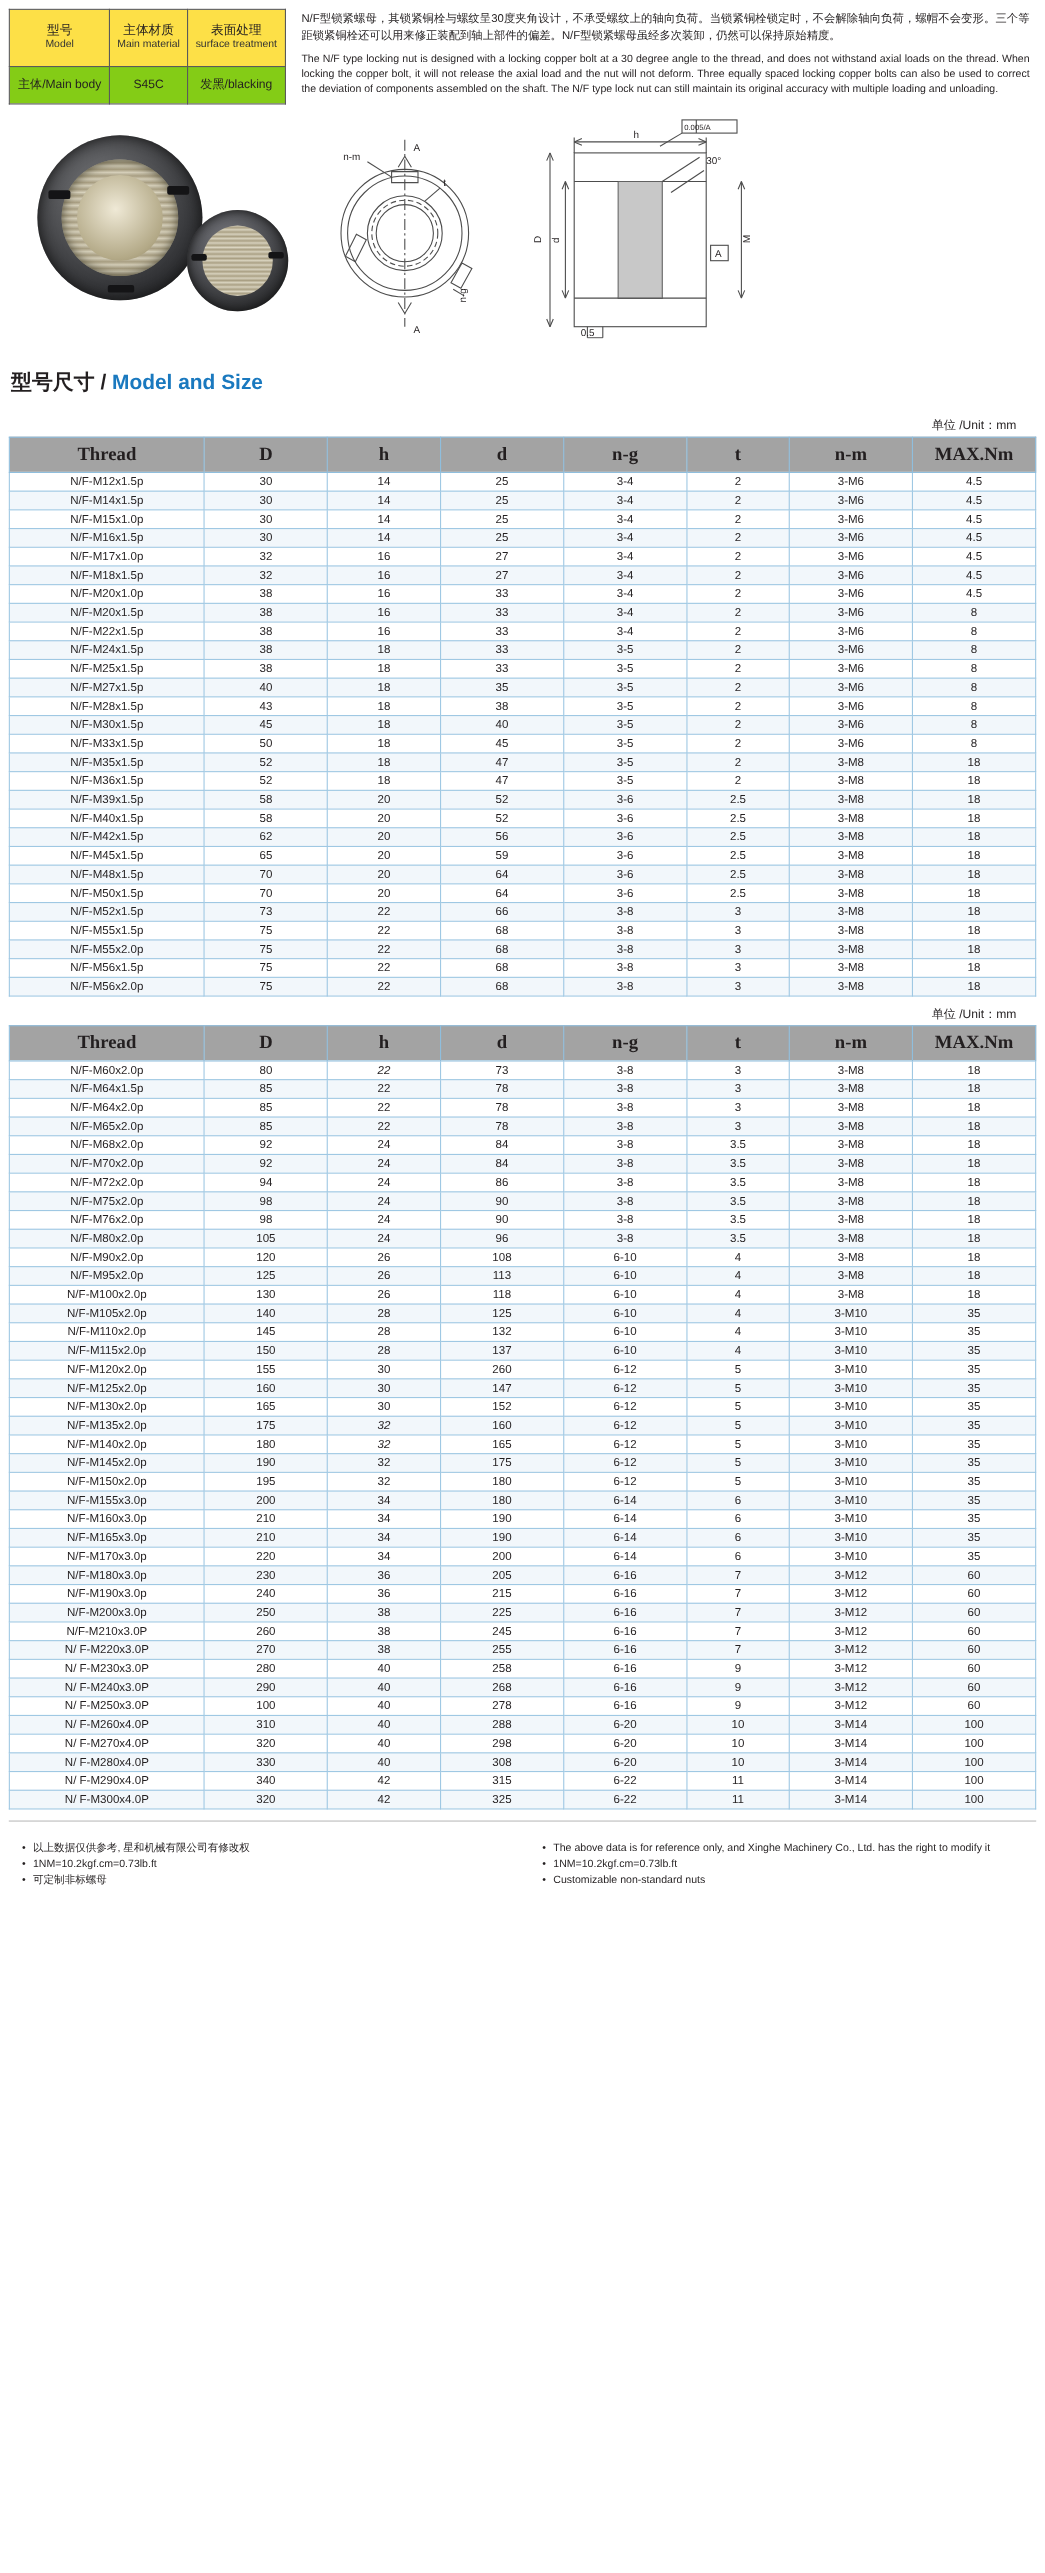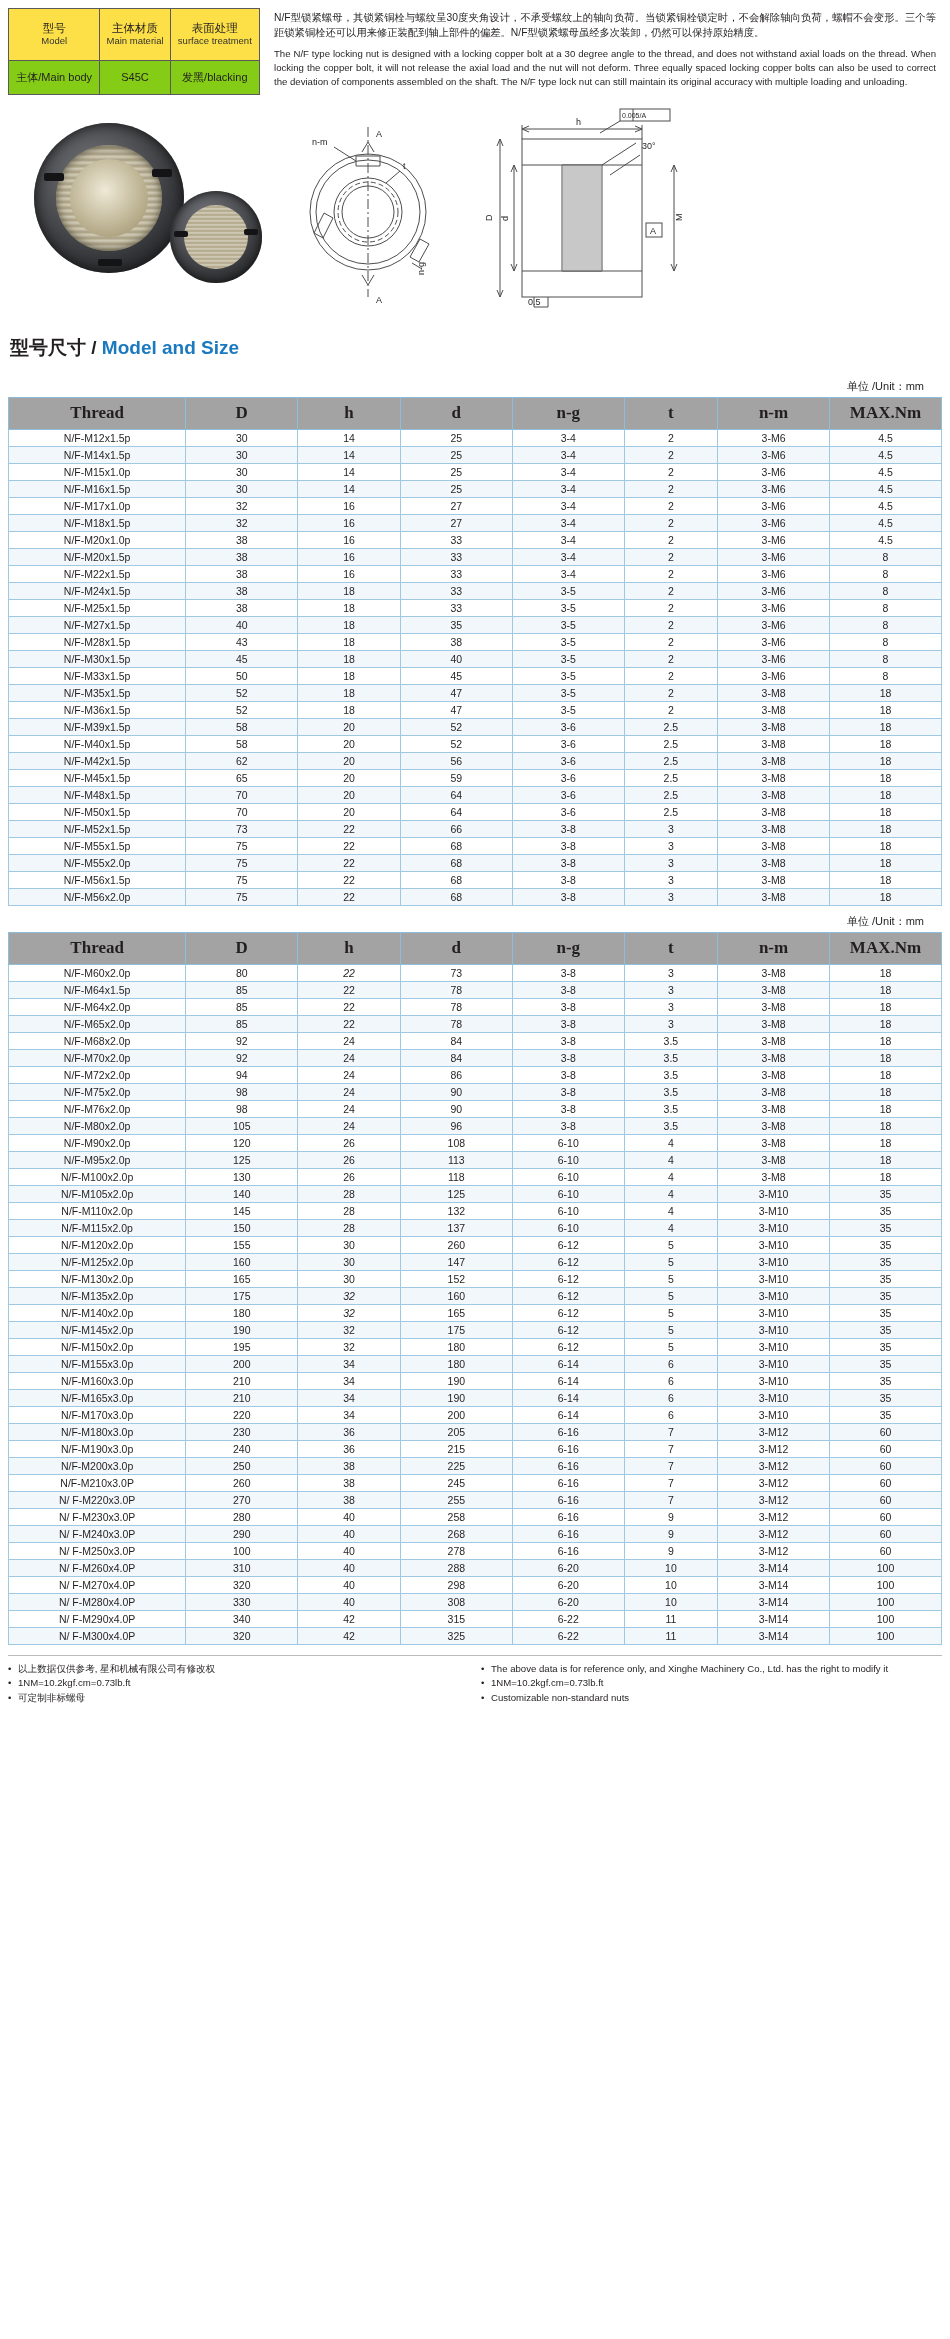--- a/index.html
+++ b/index.html
@@ -143,21 +143,21 @@
 
   
   .footer {
     display: flex;
     margin: 10px 8px 0 8px;
     border-top: 1px solid #bbb;
     padding-top: 6px;
     font-size: 9.6px;
     line-height: 1.55;
   }
-  .footer ul { margin: 0; padding: 0; list-style: none; }
+  .footer ul { margin: 12px; padding: 0; list-style: none; }
   .footer li { padding-left: 10px; position: relative; }
   .footer li:before {
     content: "\2022";
     position: absolute; left: 0; top: 0;
     color: #231f20;
   }
   .footer .col { width: 50%; }
   .footer .col.right { padding-left: 6px; }
 
   svg { display: block; }

